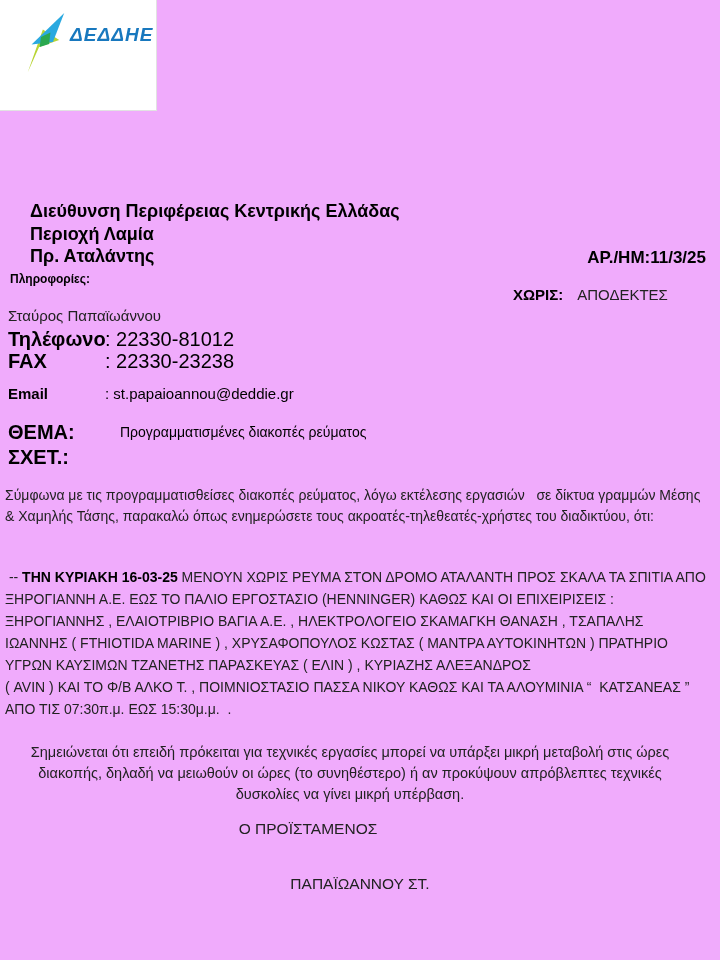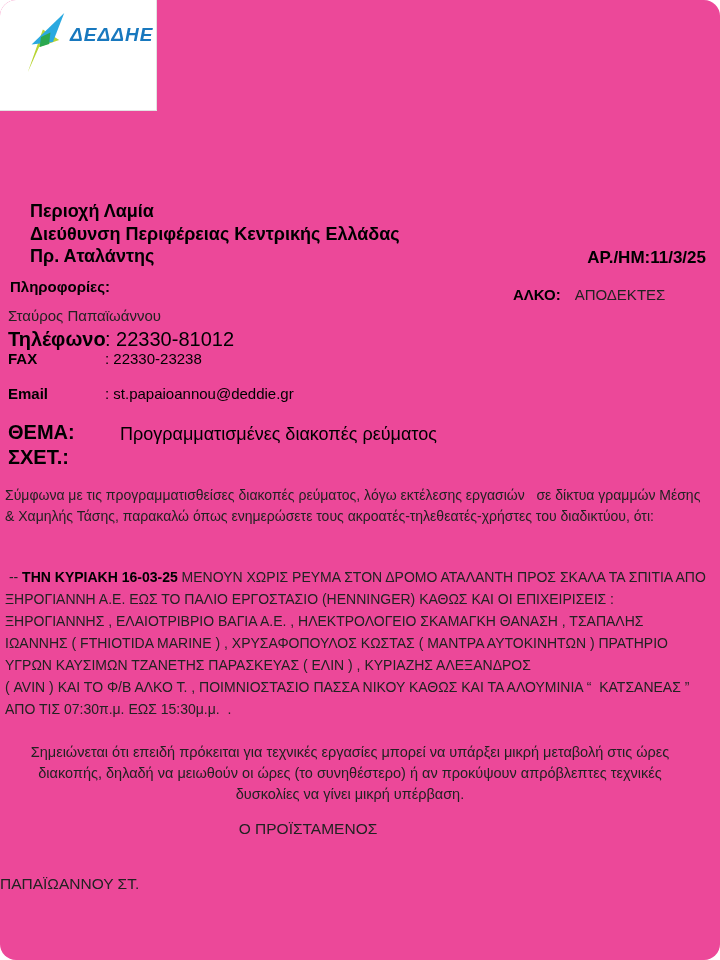--- a/index.html
+++ b/index.html
@@ -1,109 +1,108 @@
 <!DOCTYPE html>
 <html><head>
 <meta charset="utf-8">
 <style>
   html,body{margin:0;padding:0;background:#fff;}
   .page{
     position:relative;
     width:720px;height:960px;
-    background:#ec4899;
+    background:#f0abfc;
     font-family:"Liberation Sans", sans-serif;
     color:#000;
     overflow:hidden;
-    border-radius:16px;
   }
   
   .logo-box{
     position:absolute;left:0;top:0;width:156px;height:110px;
     border-right:1px solid #e2e2e2;border-bottom:1px solid #e2e2e2;
     background:#fff;
   }
   .logo-inner{position:absolute;left:24px;top:8px;display:flex;align-items:center;}
   .bolt{width:44px;height:68px;}
   .brand{
     font-size:19px;font-weight:bold;font-style:italic;
     letter-spacing:1px;margin-left:2px;margin-top:-14px;
   }
   
   .dept{position:absolute;left:30px;top:200px;font-size:18px;font-weight:bold;line-height:22.5px;}
   .ref{position:absolute;top:248px;right:14px;font-size:17px;font-weight:bold;}
   
   .contact-label{font-weight:bold;}
-  .row-info{position:absolute;left:10px;top:278px;font-size:15px;}
+  .row-info{position:absolute;left:10px;top:272px;font-size:12px;}
   .row-name{position:absolute;left:8px;top:307px;font-size:15px;color:#222;}
   .row-phone{position:absolute;left:8px;top:328px;font-size:20px;}
-  .row-fax{position:absolute;left:8px;top:350px;font-size:15px;}
+  .row-fax{position:absolute;left:8px;top:350px;font-size:20px;}
   .row-email{position:absolute;left:8px;top:385px;font-size:15px;}
   .lbl{display:inline-block;width:97px;font-weight:bold;}
   .row-pros{position:absolute;left:513px;top:286px;font-size:15px;}
   .pros-val{margin-left:14px;color:#222;}
   
   .thema{position:absolute;left:8px;top:421px;font-size:20px;font-weight:bold;}
-  .thema-val{position:absolute;left:120px;top:424px;font-size:18px;}
+  .thema-val{position:absolute;left:120px;top:424px;font-size:14px;}
   .sxet{position:absolute;left:8px;top:446px;font-size:20px;font-weight:bold;}
   
   .intro{
     position:absolute;left:5px;top:485px;width:702px;
     font-size:14px;line-height:21px;white-space:pre-wrap;color:#222;
   }
   .notice{
     position:absolute;left:5px;top:566px;width:705px;
     font-size:14px;line-height:22px;white-space:pre-wrap;color:#222;
   }
   .notice .b{font-weight:bold;color:#000;margin-top:48px;}
   .note{
     position:absolute;left:5px;top:742px;width:690px;
     font-size:14.5px;line-height:21px;white-space:pre-wrap;color:#222;text-align:center;
   }
   
   .sig-title{position:absolute;left:0;top:820px;width:616px;text-align:center;font-size:15.5px;color:#222;}
-  .sig-name{position:absolute;left:0;top:875px;width:720px;font-size:15.5px;color:#222;}
+  .sig-name{position:absolute;left:0;top:875px;width:720px;text-align:center;font-size:15.5px;color:#222;}
 </style>
 </head>
 <body>
 
 <div class="page">
 
   <div class="logo-box">
     <div class="logo-inner">
       <svg class="bolt" viewBox="0 0 70 100">
         <polygon points="6,98 30,30 56,47 24,58" fill="#b8d433"></polygon>
         <polygon points="12,54 64,4 46,50" fill="#2aa9e0"></polygon>
         <polygon points="27,42 42,35 40,53 25,58" fill="#2aa84f"></polygon>
       </svg>
       <span class="brand" style="color:#1878be;">ΔΕΔΔΗΕ</span>
     </div>
   </div>
 
   <div class="dept">
+    <div>Διεύθυνση Περιφέρειας Κεντρικής Ελλάδας</div>
     <div>Περιοχή Λαμία</div>
-    <div>Διεύθυνση Περιφέρειας Κεντρικής Ελλάδας</div>
     <div>Πρ. Αταλάντης</div>
   </div>
   <div class="ref">ΑΡ./ΗΜ:11/3/25</div>
 
   <div class="row-info contact-label">Πληροφορίες:</div>
   <div class="row-name">Σταύρος Παπαϊωάννου</div>
 
   <div class="row-phone">
     <span class="lbl">Τηλέφωνο</span><span>: 22330-81012</span>
   </div>
   <div class="row-fax">
     <span class="lbl">FAX</span><span>: 22330-23238</span>
   </div>
   <div class="row-email">
     <span class="lbl">Email</span><span>: st.papaioannou@deddie.gr</span>
   </div>
 
   <div class="row-pros">
-    <span class="contact-label">ΑΛΚΟ:</span><span class="pros-val">ΑΠΟΔΕΚΤΕΣ</span>
+    <span class="contact-label">ΧΩΡΙΣ:</span><span class="pros-val">ΑΠΟΔΕΚΤΕΣ</span>
   </div>
 
   <div class="thema">ΘΕΜΑ:</div>
   <div class="thema-val">Προγραμματισμένες διακοπές ρεύματος</div>
   <div class="sxet">ΣΧΕΤ.:</div>
 
   <div class="intro">Σύμφωνα με τις προγραμματισθείσες διακοπές ρεύματος, λόγω εκτέλεσης εργασιών   σε δίκτυα γραμμών Μέσης &amp; Χαμηλής Τάσης, παρακαλώ όπως ενημερώσετε τους ακροατές-τηλεθεατές-χρήστες του διαδικτύου, ότι:</div>
 
   <div class="notice"><span> -- </span><span class="b">ΤΗΝ ΚΥΡΙΑΚΗ 16-03-25</span><span> ΜΕΝΟΥΝ ΧΩΡΙΣ ΡΕΥΜΑ ΣΤΟΝ ΔΡΟΜΟ ΑΤΑΛΑΝΤΗ ΠΡΟΣ ΣΚΑΛΑ ΤΑ ΣΠΙΤΙΑ ΑΠΟ ΞΗΡΟΓΙΑΝΝΗ Α.Ε. ΕΩΣ ΤΟ ΠΑΛΙΟ ΕΡΓΟΣΤΑΣΙΟ (HENNINGER) ΚΑΘΩΣ ΚΑΙ ΟΙ ΕΠΙΧΕΙΡΙΣΕΙΣ : ΞΗΡΟΓΙΑΝΝΗΣ , ΕΛΑΙΟΤΡΙΒΡΙΟ ΒΑΓΙΑ Α.Ε. , ΗΛΕΚΤΡΟΛΟΓΕΙΟ ΣΚΑΜΑΓΚΗ ΘΑΝΑΣΗ , ΤΣΑΠΑΛΗΣ ΙΩΑΝΝΗΣ ( FTHIOTIDA MARINE ) , ΧΡΥΣΑΦΟΠΟΥΛΟΣ ΚΩΣΤΑΣ ( ΜΑΝΤΡΑ ΑΥΤΟΚΙΝΗΤΩΝ ) ΠΡΑΤΗΡΙΟ ΥΓΡΩΝ ΚΑΥΣΙΜΩΝ ΤΖΑΝΕΤΗΣ ΠΑΡΑΣΚΕΥΑΣ ( ΕΛΙΝ ) , ΚΥΡΙΑΖΗΣ ΑΛΕΞΑΝΔΡΟΣ
 ( AVIN ) ΚΑΙ ΤΟ Φ/Β ΑΛΚΟ Τ. , ΠΟΙΜΝΙΟΣΤΑΣΙΟ ΠΑΣΣΑ ΝΙΚΟΥ ΚΑΘΩΣ ΚΑΙ ΤΑ ΑΛΟΥΜΙΝΙΑ “  ΚΑΤΣΑΝΕΑΣ ”

